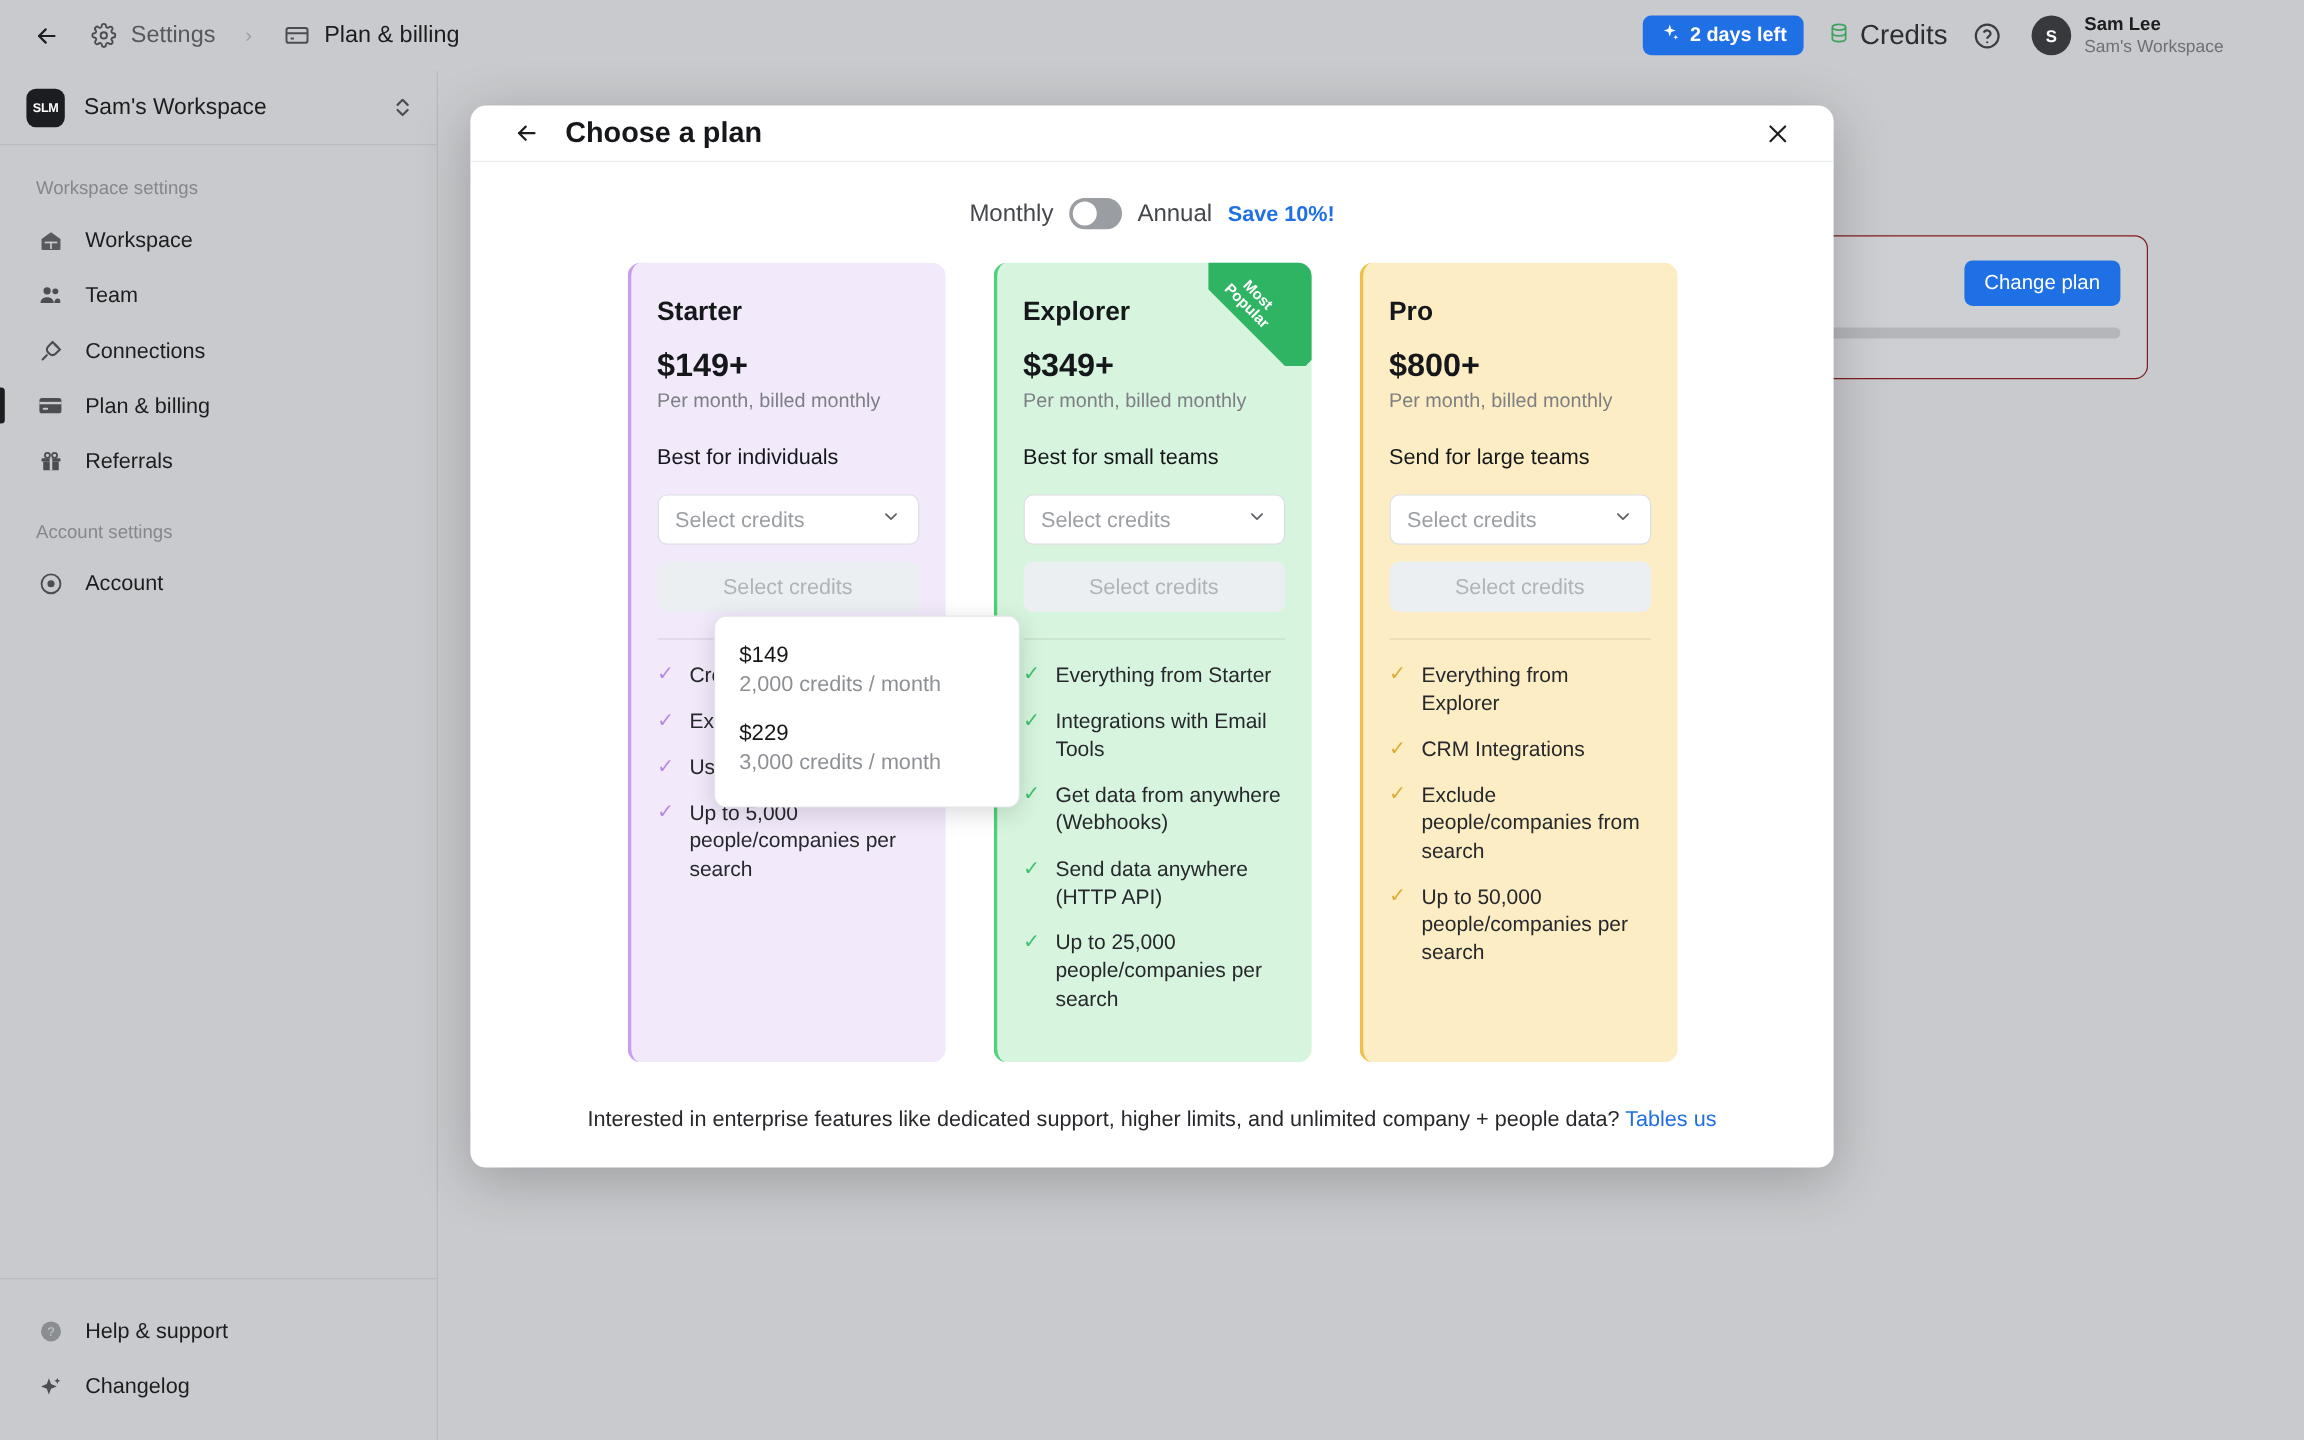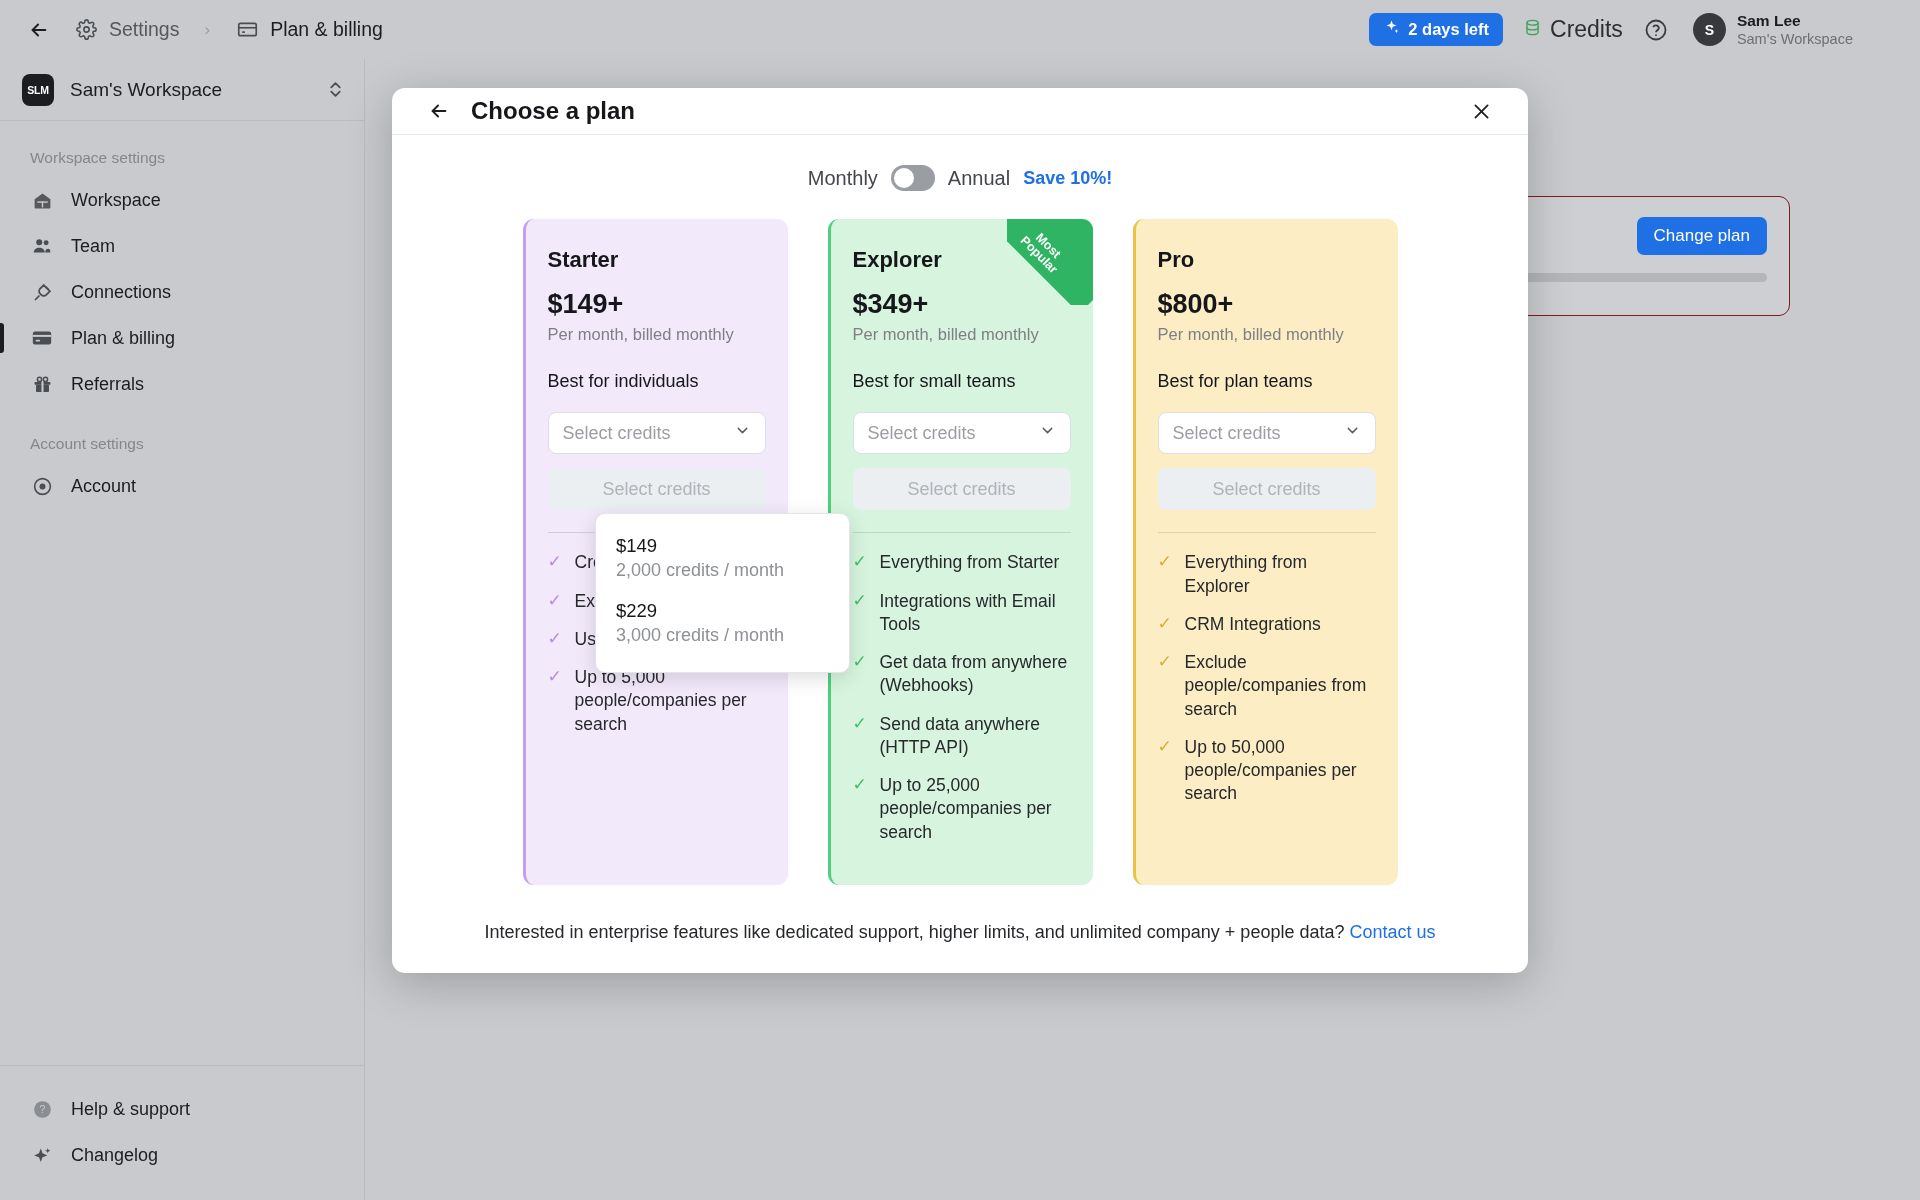--- a/index.html
+++ b/index.html
@@ -456,21 +456,21 @@
       <div class="feat">
         <span class="feat-check">✓</span>
         <span class="feat-text">Up to 25,000 people/companies per search</span>
       </div>
     </div>
 
     <div class="card pro">
       <div class="card-name">Pro</div>
       <div class="card-price">$800+</div>
       <div class="card-billing">Per month, billed monthly</div>
-      <div class="card-best">Best for plan teams</div>
+      <div class="card-best">Send for large teams</div>
       <div class="card-select">
         <span>Select credits</span>
         <span class="card-chev">
           <svg width="17" height="17" viewBox="0 0 24 24" fill="none" stroke="currentColor" stroke-width="2" stroke-linecap="round" stroke-linejoin="round">
               <polyline points="6 9 12 15 18 9"></polyline>
             </svg>
         </span>
       </div>
       <button class="card-cta">Select credits</button>
       <hr class="card-hr">
@@ -489,21 +489,21 @@
       <div class="feat">
         <span class="feat-check">✓</span>
         <span class="feat-text">Up to 50,000 people/companies per search</span>
       </div>
     </div>
 
   </div>
 
   <div class="modal-foot">
     <span>Interested in enterprise features like dedicated support, higher limits, and unlimited company + people data?</span>
-    <a class="foot-link">Contact us</a>
+    <a class="foot-link">Tables us</a>
   </div>
 </div>
 
 <div class="dropdown">
   <div class="dd-opt">
     <div class="dd-price">$149</div>
     <div class="dd-sub">2,000 credits / month</div>
   </div>
   <div class="dd-opt">
     <div class="dd-price">$229</div>

